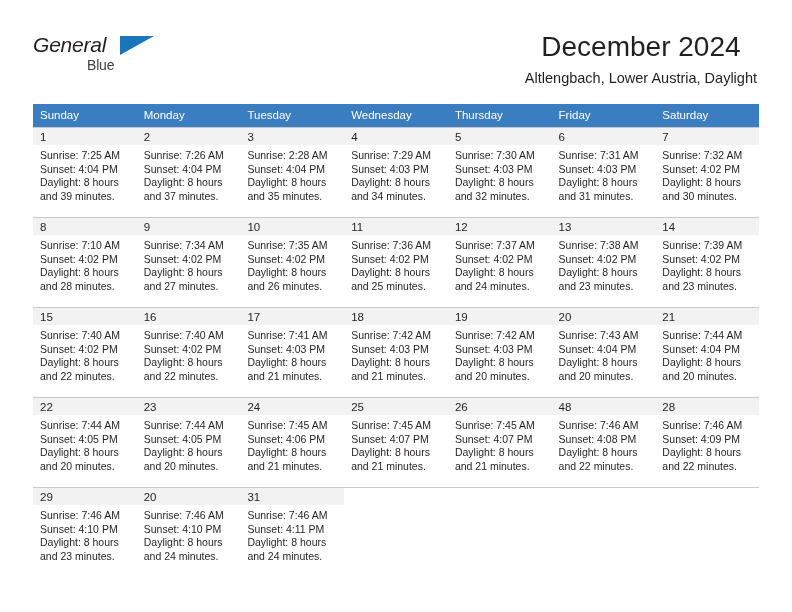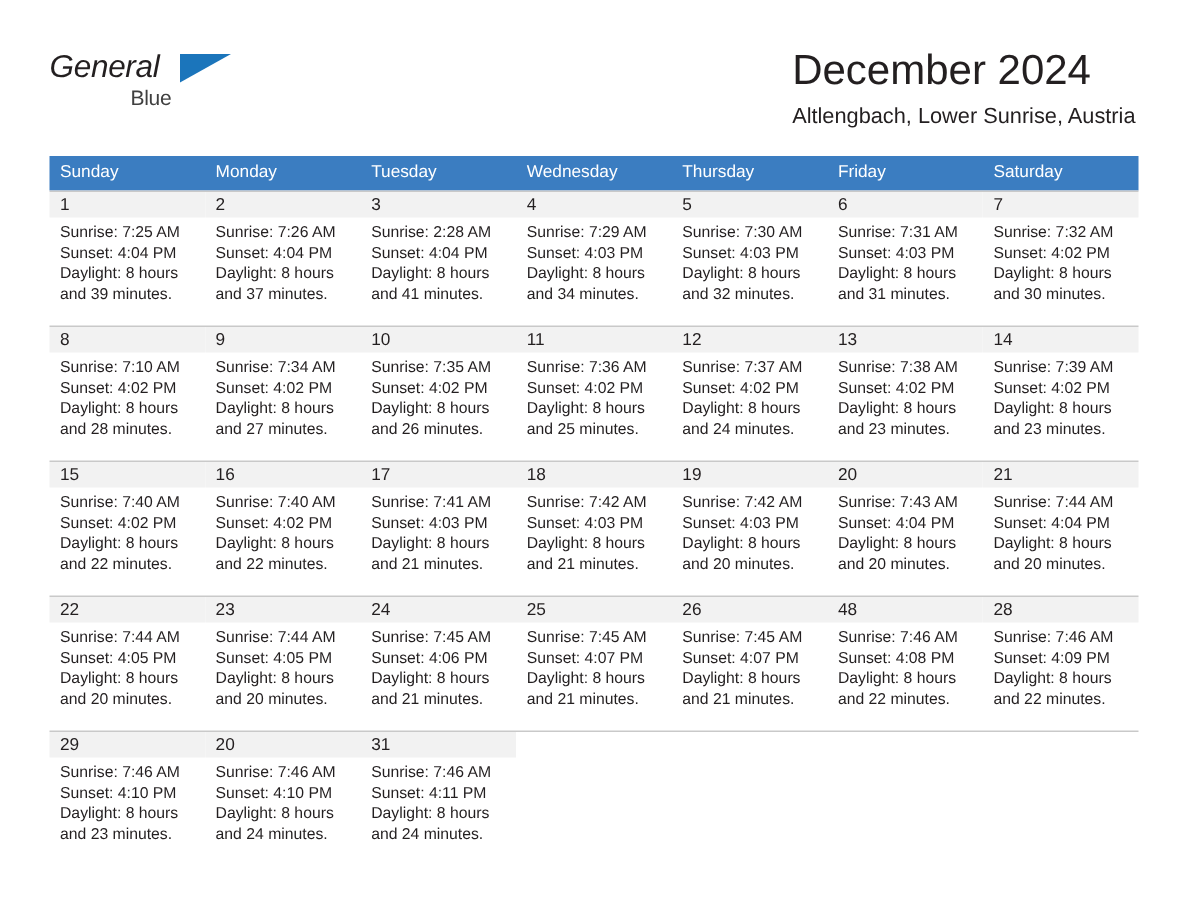--- a/index.html
+++ b/index.html
@@ -64,21 +64,21 @@
     width: 0;
     height: 0;
     border-left: 34px solid #1b75bb;
     border-bottom: 19px solid transparent;
   }
 
   .title-block {
     position: absolute;
     right: 0;
     top: 0;
-    text-align: left;
+    text-align: center;
   }
   .cal-title {
     font-size: 28px;
     font-weight: normal;
     color: #231f20;
     line-height: 34px;
     white-space: nowrap;
   }
   .cal-subtitle {
     margin-top: 5px;
@@ -159,21 +159,21 @@
   <div class="topbar">
 
     <div class="logo">
       <span class="logo-general">General</span>
       <span class="logo-triangle"></span>
       <span class="logo-blue">Blue</span>
     </div>
 
     <div class="title-block">
       <div class="cal-title">December 2024</div>
-      <div class="cal-subtitle">Altlengbach, Lower Sunrise, Austria</div>
+      <div class="cal-subtitle">Altlengbach, Lower Austria, Daylight</div>
     </div>
 
   </div>
 
   <div class="calendar">
 
     <div class="weekday-row">
       <div class="weekday-cell">Sunday</div>
       <div class="weekday-cell">Monday</div>
       <div class="weekday-cell">Tuesday</div>
@@ -201,21 +201,21 @@
           <div>Daylight: 8 hours</div>
           <div>and 37 minutes.</div>
         </div>
       </div>
       <div class="day-cell">
         <div class="day-number">3</div>
         <div class="day-body">
           <div>Sunrise: 2:28 AM</div>
           <div>Sunset: 4:04 PM</div>
           <div>Daylight: 8 hours</div>
-          <div>and 41 minutes.</div>
+          <div>and 35 minutes.</div>
         </div>
       </div>
       <div class="day-cell">
         <div class="day-number">4</div>
         <div class="day-body">
           <div>Sunrise: 7:29 AM</div>
           <div>Sunset: 4:03 PM</div>
           <div>Daylight: 8 hours</div>
           <div>and 34 minutes.</div>
         </div>

